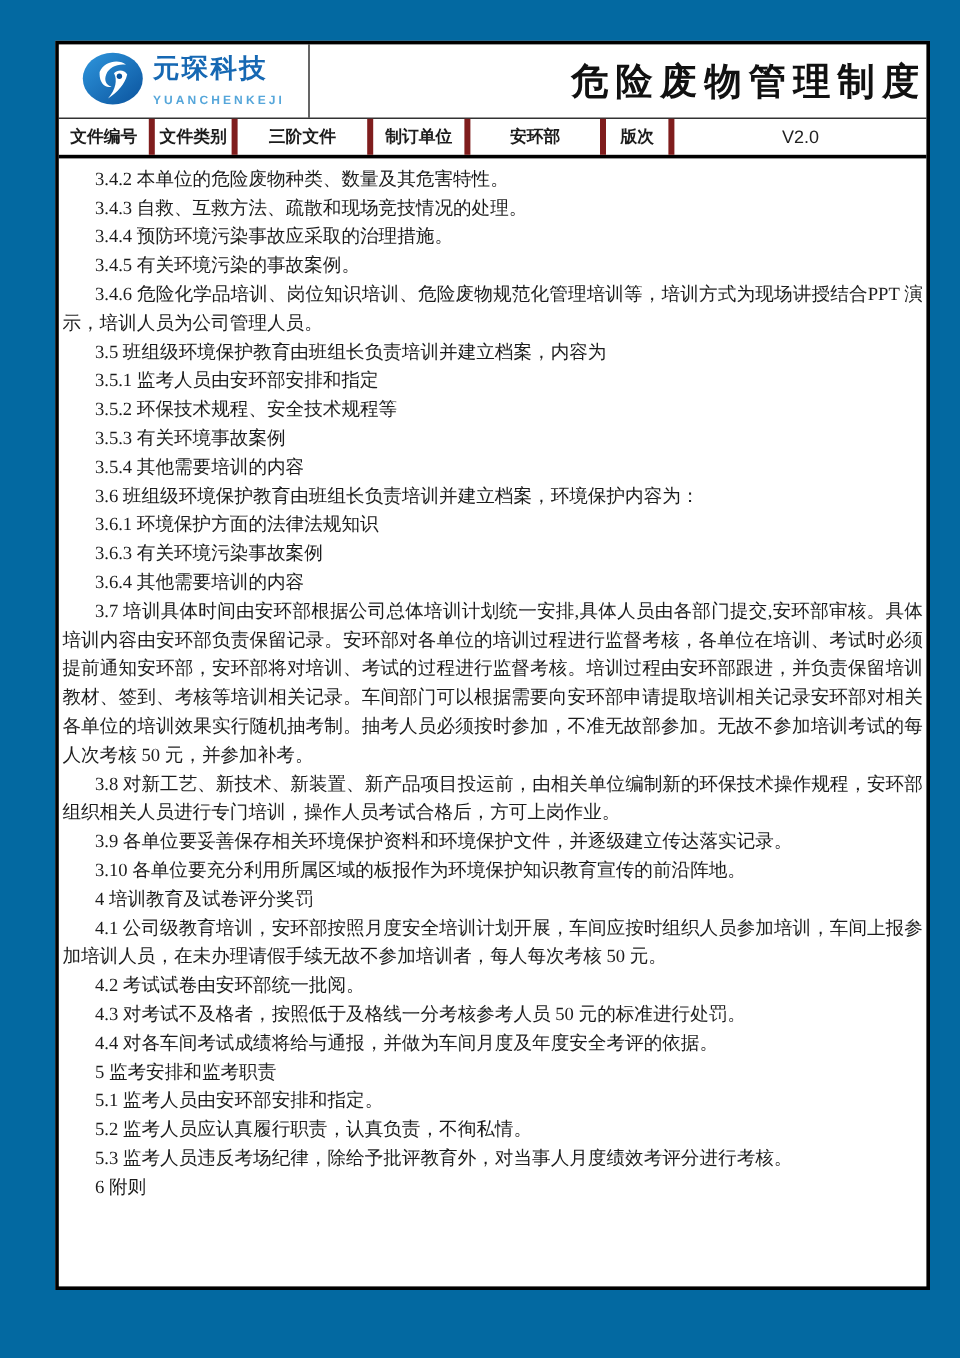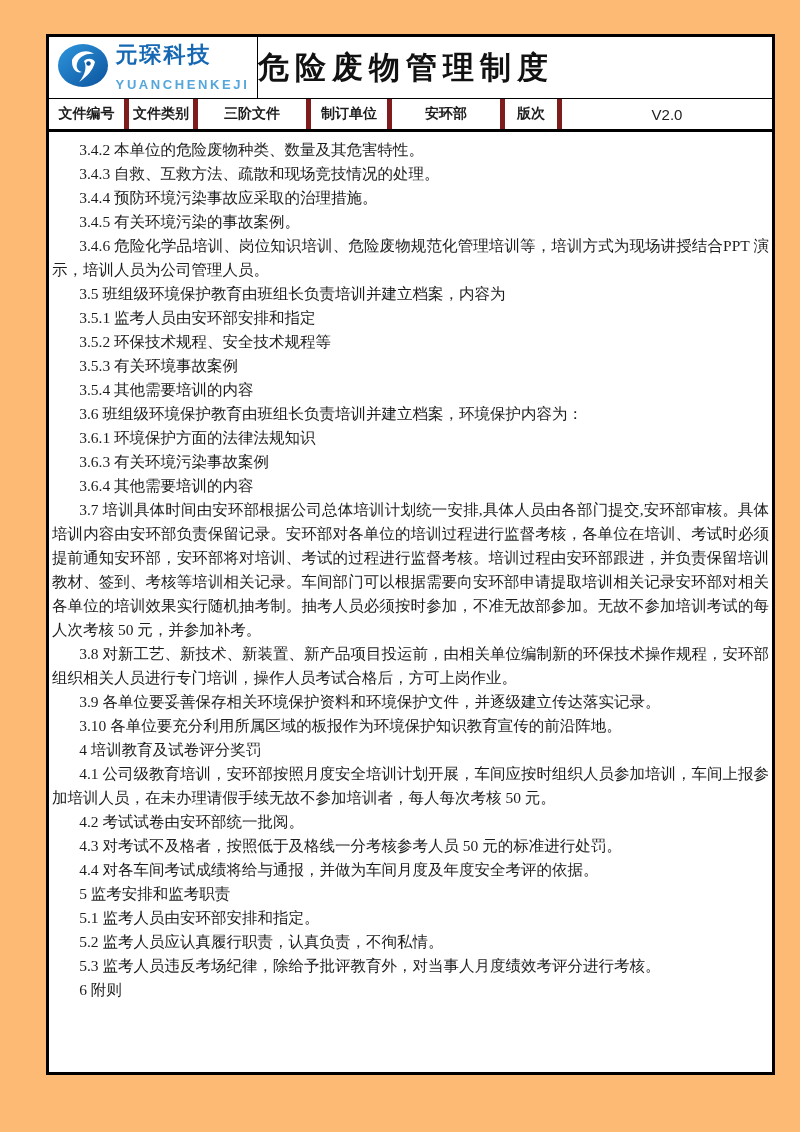--- a/index.html
+++ b/index.html
@@ -1,21 +1,21 @@
 <!DOCTYPE html>
 <html><head>
 <meta charset="utf-8">
 <style>
   * { margin: 0; padding: 0; box-sizing: border-box; }
   html, body { background: #ffffff; }
   .page {
     position: relative;
     width: 800px;
     height: 1132px;
-    background: #fdba74;
+    background: #0369a1;
     font-family: "Liberation Serif", "DejaVu Serif", serif;
     color: #1c1c1c;
     overflow: hidden;
   }
   .doc {
     position: absolute;
     left: 46px;
     top: 34px;
     width: 729px;
     height: 1041px;
@@ -43,31 +43,31 @@
   .logo-text { display: flex; flex-direction: column; line-height: 1; }
   .logo-name {
     font-family: "Liberation Sans", "DejaVu Sans", sans-serif;
     font-weight: bold;
     font-size: 22px;
     letter-spacing: 2px;
     color: #1668b3;
   }
   .logo-sub {
     font-family: "Liberation Sans", "DejaVu Sans", sans-serif;
-    font-size: 13px;
+    font-size: 10px;
     font-weight: bold;
     letter-spacing: 2.6px;
     color: #55a6da;
     margin-top: 12px;
   }
   .title-cell {
     flex: 1;
     display: flex;
     align-items: center;
-    justify-content: flex-start;
+    justify-content: flex-end;
   }
   .doc-title {
     font-size: 31px;
     font-weight: bold;
     letter-spacing: 6px;
     color: #111;
   }
   
   .hdr-row2 {
     display: flex;

